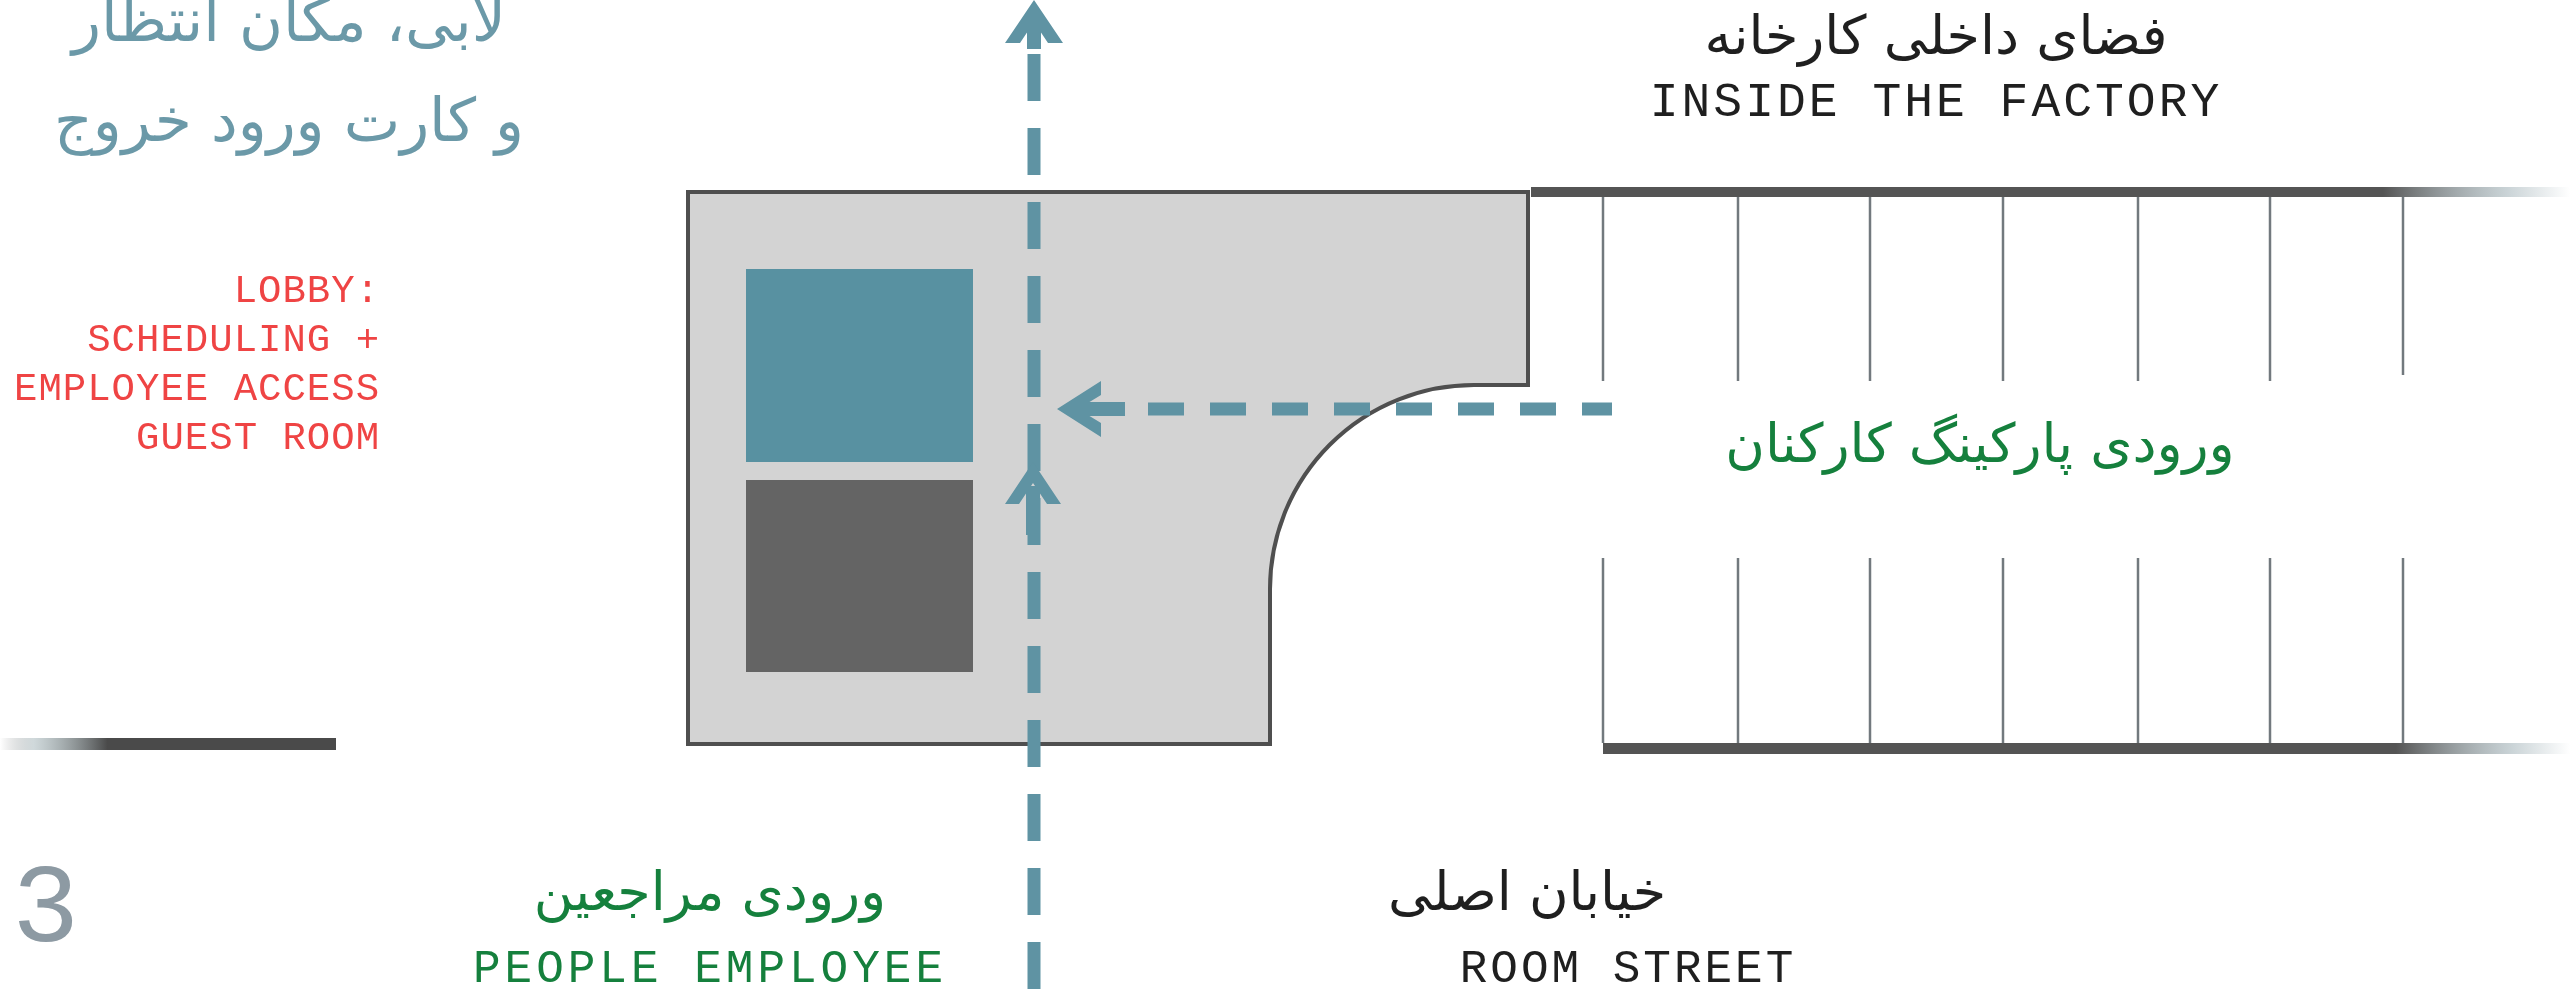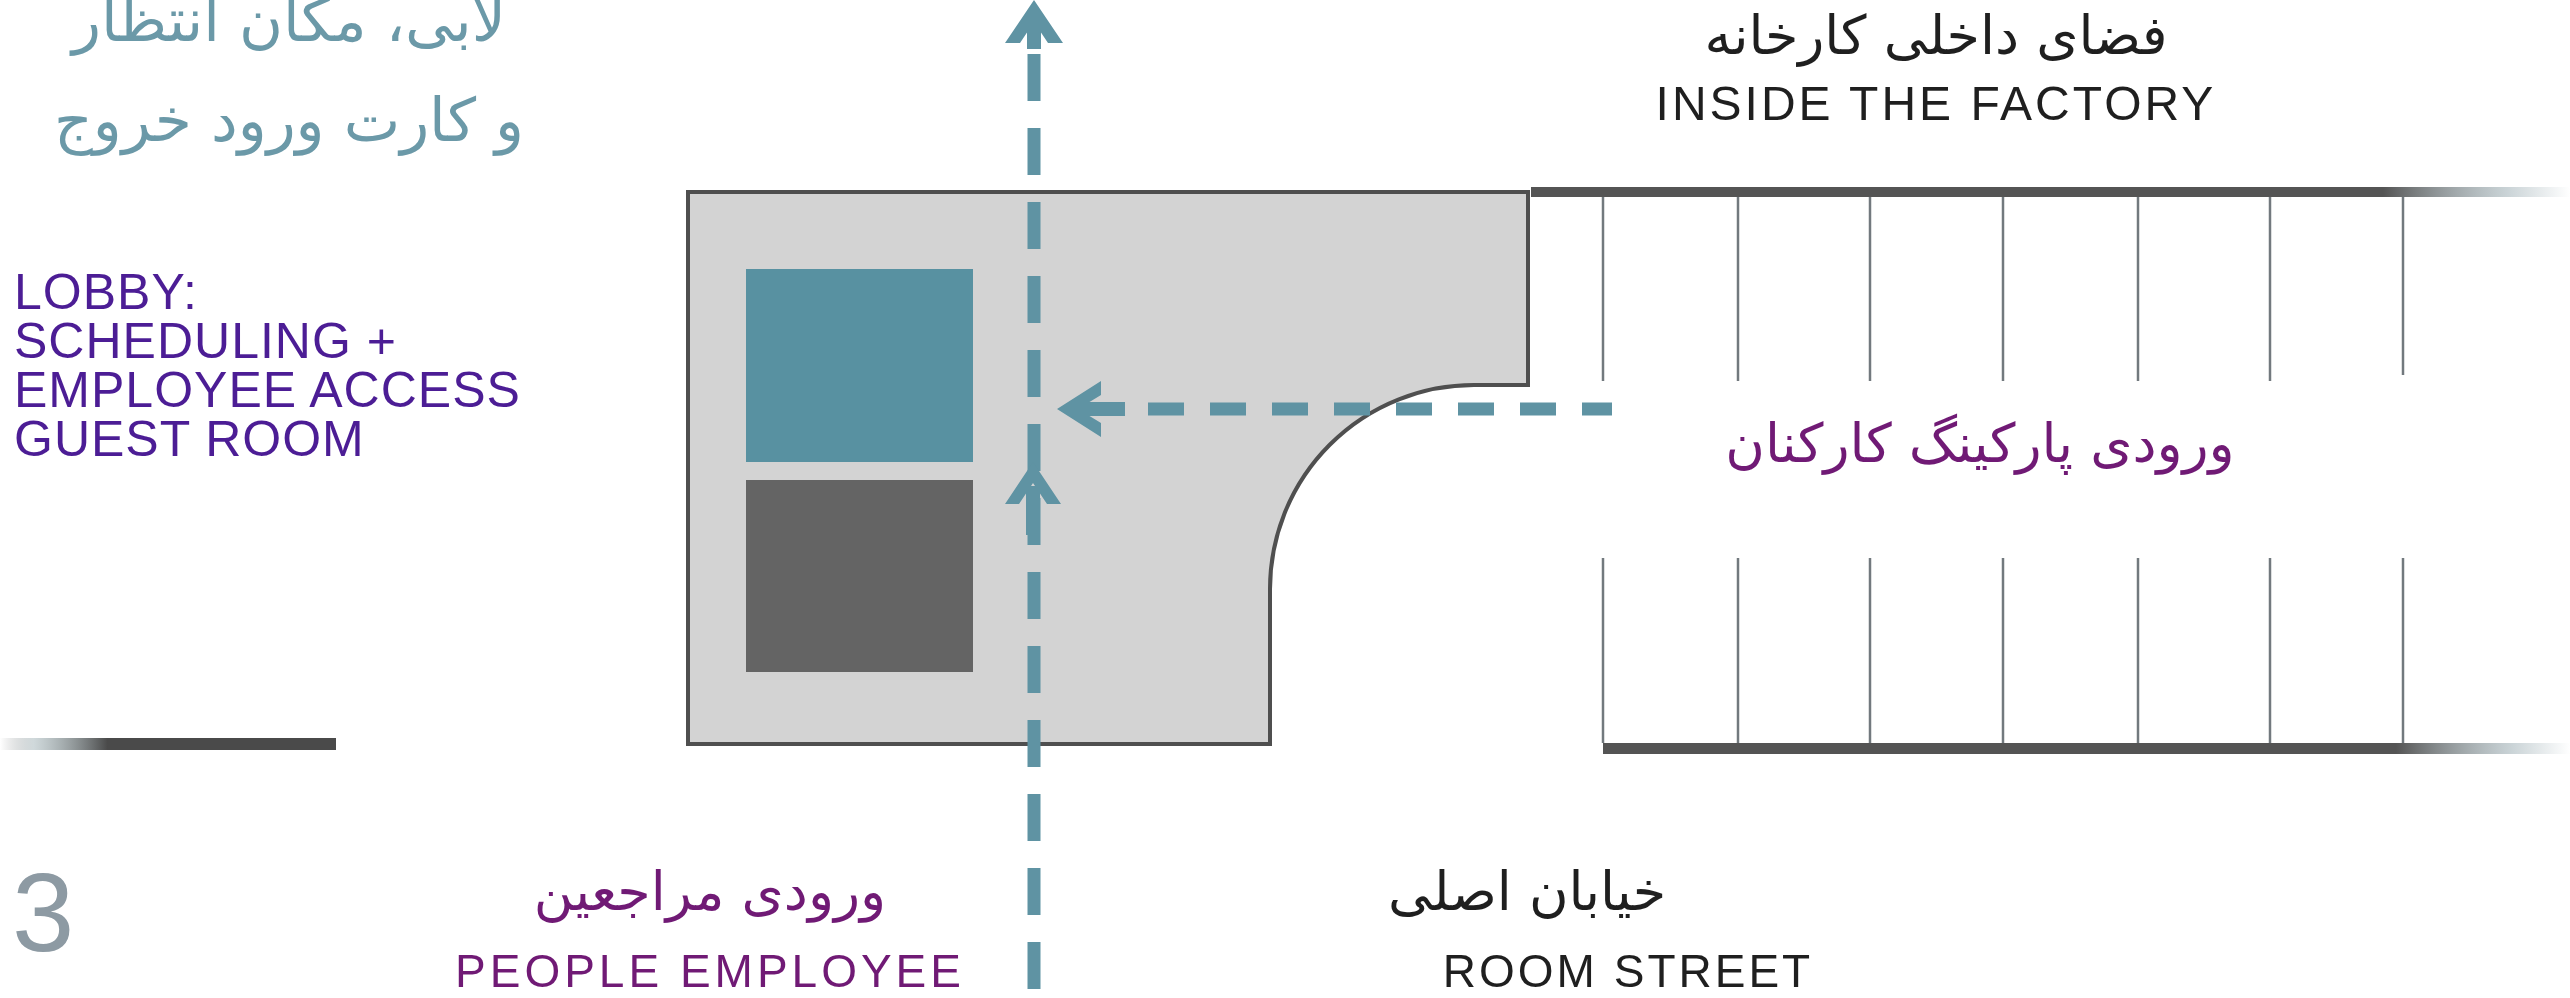--- a/index.html
+++ b/index.html
@@ -5,28 +5,28 @@
   html,body{margin:0;padding:0;background:#ffffff;overflow:hidden;}
   #canvas{
     position:relative;
     width:2570px;height:998px;
     background:#ffffff;
     font-family:"Liberation Sans", sans-serif;
   }
   #diagram-svg{position:absolute;left:0;top:0;z-index:1;}
   .label{position:absolute;z-index:3;white-space:nowrap;}
   .fa{font-family:"DejaVu Sans", sans-serif;direction:rtl;unicode-bidi:isolate;}
-  .en{font-family:Liberation Sans, sans-serif;font-weight:300;}
-  .teal-text{color:#701a75;}
+  .en{font-family:Liberation Mono, monospace;font-weight:300;}
+  .teal-text{color:#15803d;}
   .black-text{color:#1f1f1f;}
 
   .lobby-fa{left:0px;top:-30px;width:578px;text-align:center;
             font-size:60px;line-height:100px;color:#6b99a8;}
-  .lobby-en{left:14px;top:268px;font-size:50px;line-height:49px;
-            letter-spacing:1px;color:#4c1d95;}
+  .lobby-en{left:14px;top:268px;font-size:39px;line-height:49px;
+            letter-spacing:1px;color:#ef4444;text-align:right;}
   .factory-fa{left:1630px;top:-10px;width:612px;text-align:center;
               font-size:54px;line-height:92px;}
   .factory-en{left:1630px;top:76px;width:612px;text-align:center;
               font-size:48px;letter-spacing:3px;}
   .parking-fa{left:1600px;top:396px;width:760px;text-align:center;
               font-size:54px;line-height:96px;}
   .parking-en{left:1570px;top:494px;width:940px;text-align:center;
               font-size:48px;letter-spacing:5px;}
   .people-fa{left:455px;top:846px;width:510px;text-align:center;
              font-size:54px;line-height:92px;}

